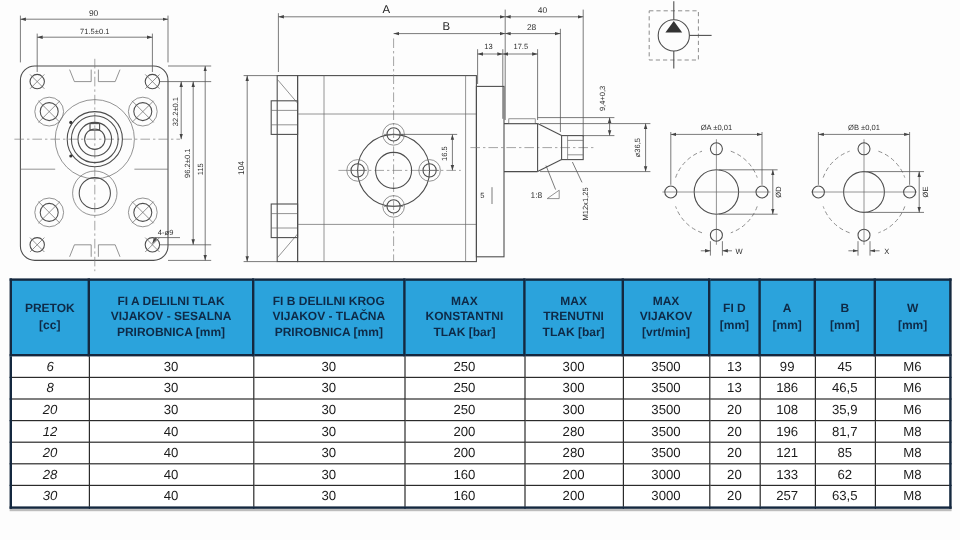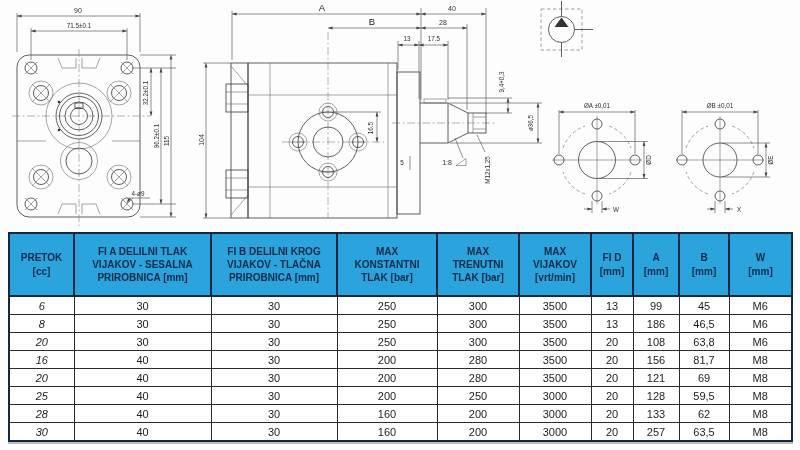--- a/index.html
+++ b/index.html
@@ -416,57 +416,45 @@
         </tr>
         <tr>
           <td class="flow">20</td>
           <td>30</td>
           <td>30</td>
           <td>250</td>
           <td>300</td>
           <td>3500</td>
           <td>20</td>
           <td>108</td>
-          <td>63,8</td>
+          <td>35,9</td>
           <td>M6</td>
         </tr>
         <tr>
-          <td class="flow">16</td>
+          <td class="flow">12</td>
           <td>40</td>
           <td>30</td>
           <td>200</td>
           <td>280</td>
           <td>3500</td>
           <td>20</td>
-          <td>156</td>
+          <td>196</td>
           <td>81,7</td>
           <td>M8</td>
         </tr>
         <tr>
           <td class="flow">20</td>
           <td>40</td>
           <td>30</td>
           <td>200</td>
           <td>280</td>
           <td>3500</td>
           <td>20</td>
           <td>121</td>
-          <td>69</td>
-          <td>M8</td>
-        </tr>
-        <tr>
-          <td class="flow">25</td>
-          <td>40</td>
-          <td>30</td>
-          <td>200</td>
-          <td>250</td>
-          <td>3000</td>
-          <td>20</td>
-          <td>128</td>
-          <td>59,5</td>
+          <td>85</td>
           <td>M8</td>
         </tr>
         <tr>
           <td class="flow">28</td>
           <td>40</td>
           <td>30</td>
           <td>160</td>
           <td>200</td>
           <td>3000</td>
           <td>20</td>

